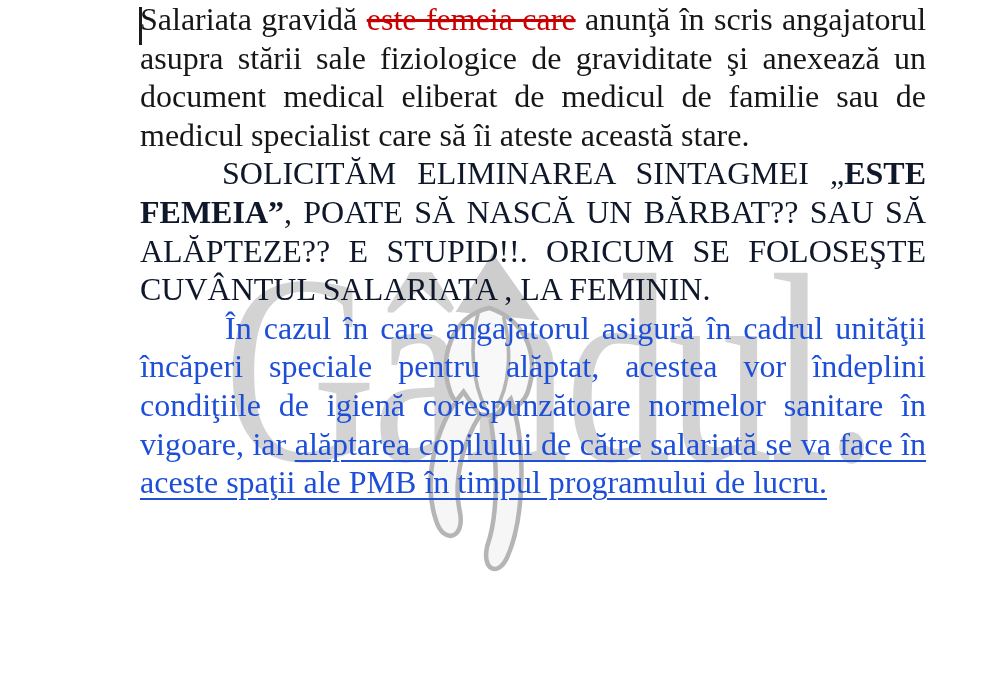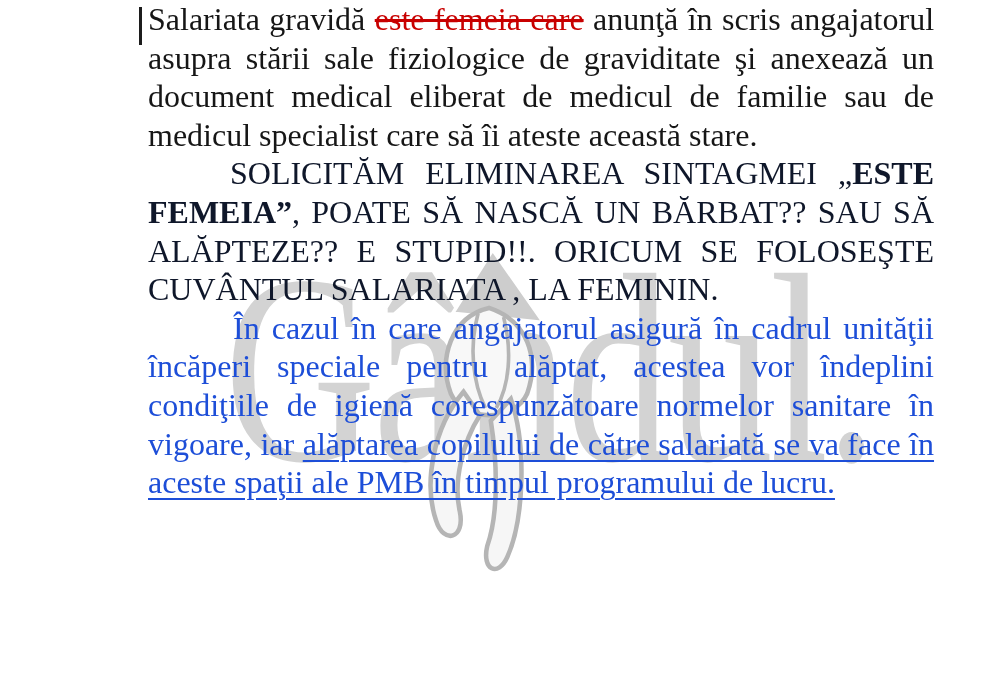--- a/index.html
+++ b/index.html
@@ -51,21 +51,21 @@
     position: absolute;
     left: 398px;
     top: 246px;
     width: 182px;
     height: 335px;
   }
 
   
   .content {
     position: absolute;
-    left: 148px;
+    left: 140px;
     top: 0;
     width: 786px;
     z-index: 1;
     font-size: 32px;
     line-height: 38.6px;
     color: #161616;
   }
   .content p {
     margin: 0;
     text-align: justify;

